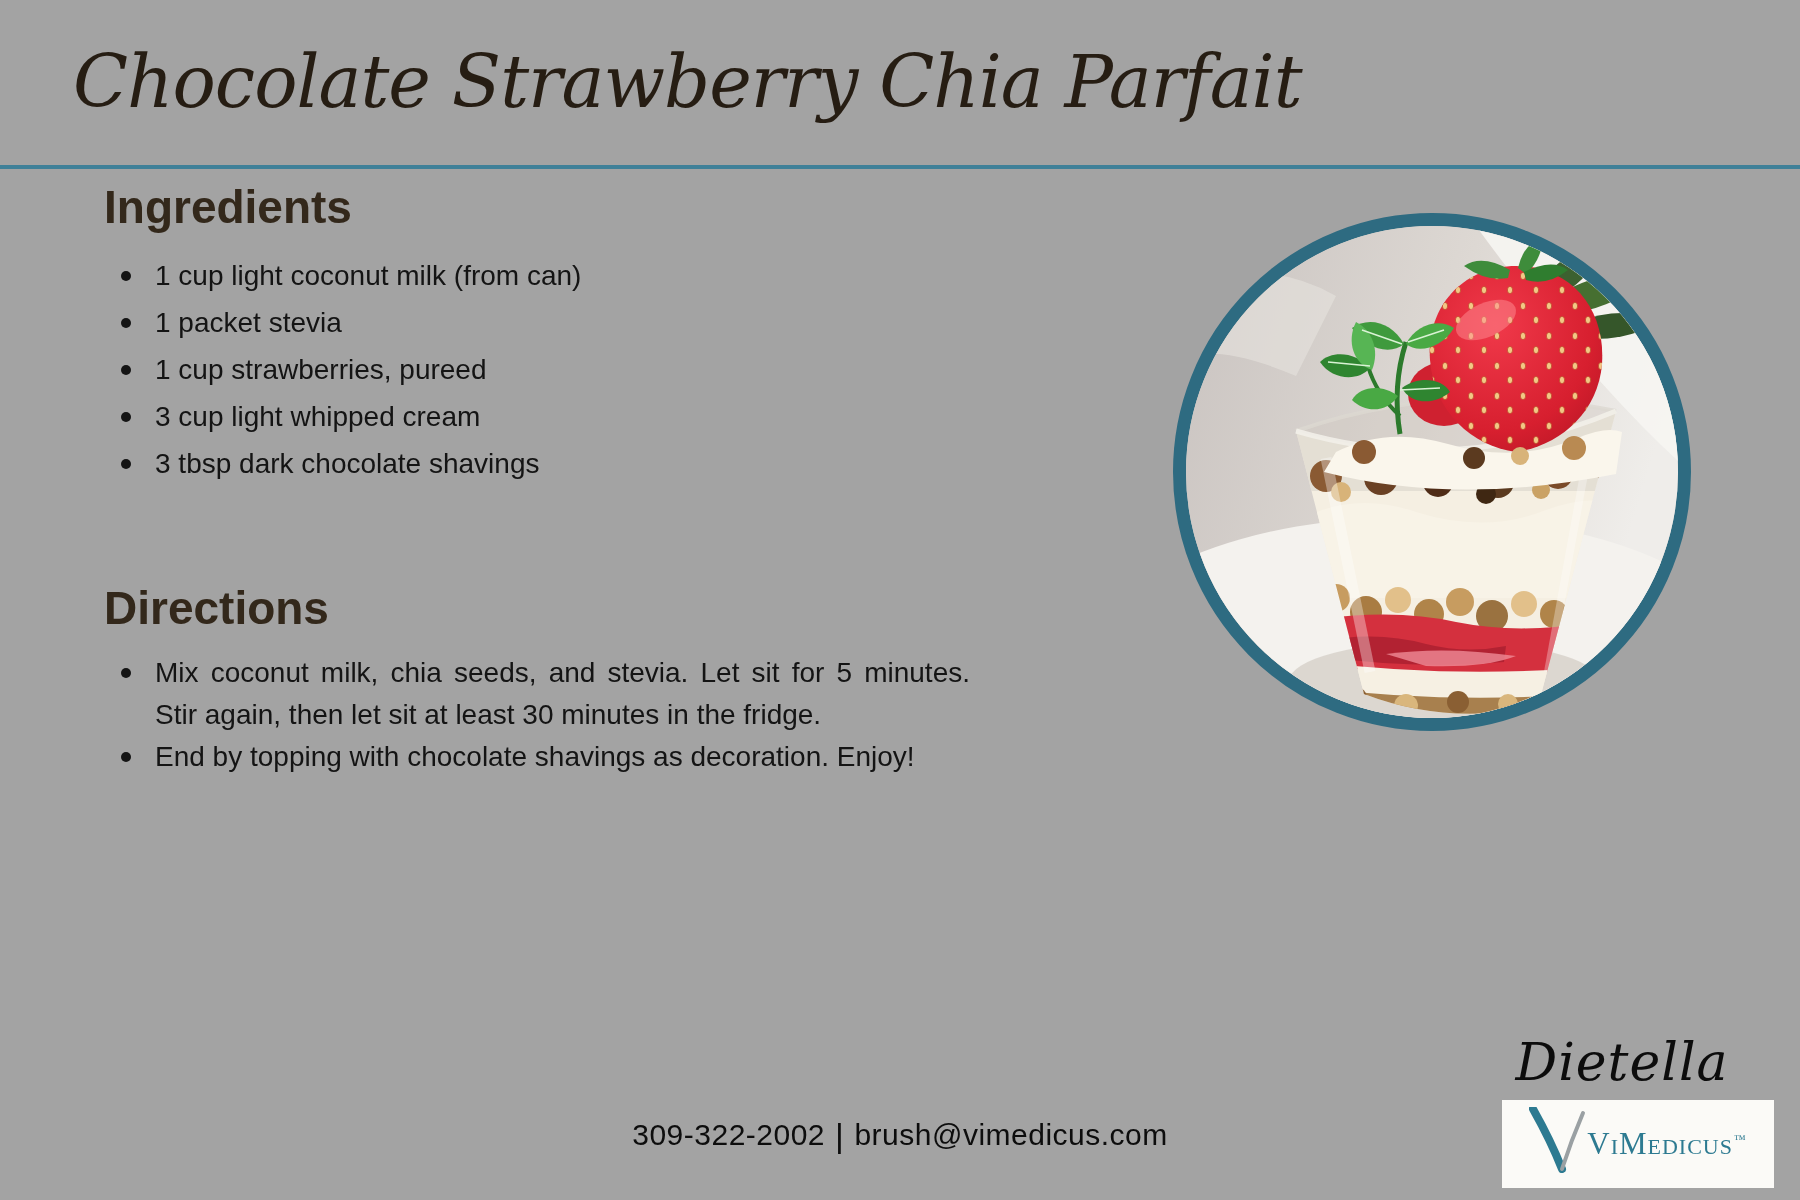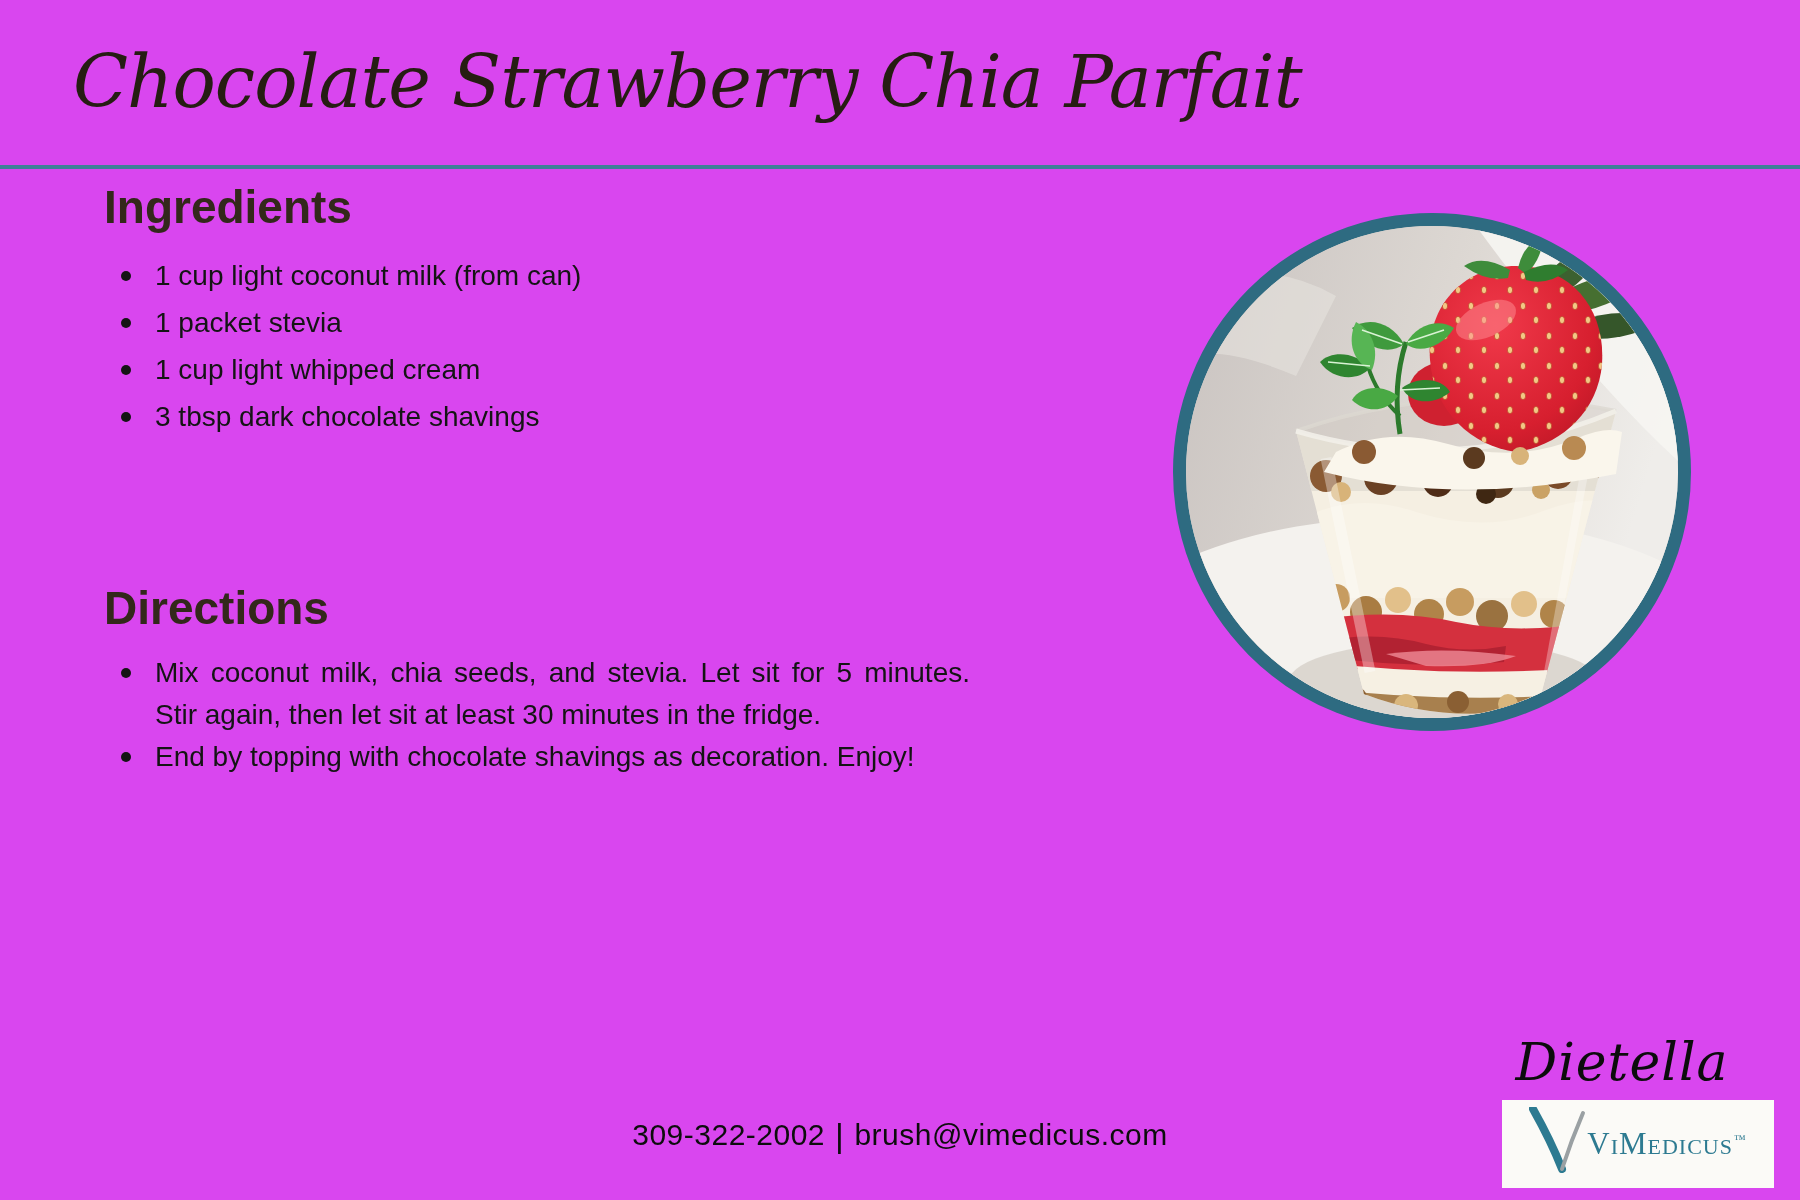--- a/index.html
+++ b/index.html
@@ -6,21 +6,21 @@
     --accent-line:#3f8098;
     --photo-ring:#2e6b81;
     --logo-teal:#2d7a91;
     --title-brown:#261d13;
     --heading-brown:#33281b;
     --body-black:#141414;
   }
   *{margin:0;padding:0;box-sizing:border-box}
   html,body{background:#ffffff}
   body{font-family:"Liberation Sans",sans-serif;color:var(--body-black)}
-  .page{position:relative;width:1800px;height:1200px;background:#d946ef;overflow:hidden}
+  .page{position:relative;width:1800px;height:1200px;background:#a3a3a3;overflow:hidden}
 
   .title{
     position:absolute;left:73px;top:40px;
     font-family:"DejaVu Serif","Liberation Serif",serif;
     font-style:italic;font-weight:400;
     font-size:72px;letter-spacing:-1px;
     color:var(--title-brown);white-space:nowrap;
   }
   .rule{position:absolute;left:0;top:165px;width:1800px;height:4px;background:var(--accent-line)}
 
@@ -82,21 +82,22 @@
 
 <div class="page">
 
   <h1 class="title">Chocolate Strawberry Chia Parfait</h1>
   <div class="rule"></div>
 
   <h2 class="section-heading ingredients-heading">Ingredients</h2>
   <ul class="recipe-list ingredients-list">
     <li>1 cup light coconut milk (from can)</li>
     <li>1 packet stevia</li>
-    <li>1 cup light whipped cream</li>
+    <li>1 cup strawberries, pureed</li>
+    <li>3 cup light whipped cream</li>
     <li>3 tbsp dark chocolate shavings</li>
   </ul>
 
   <h2 class="section-heading directions-heading">Directions</h2>
   <ul class="recipe-list directions-list">
     <li>Mix coconut milk, chia seeds, and stevia. Let sit for 5 minutes. Stir again, then let sit at least 30 minutes in the fridge.</li>
     <li>End by topping with chocolate shavings as decoration. Enjoy!</li>
   </ul>
 
   <div class="photo-circle" title="Layered chocolate strawberry chia parfait in a glass, garnished with mint leaves and a whole strawberry, on a white plate">

